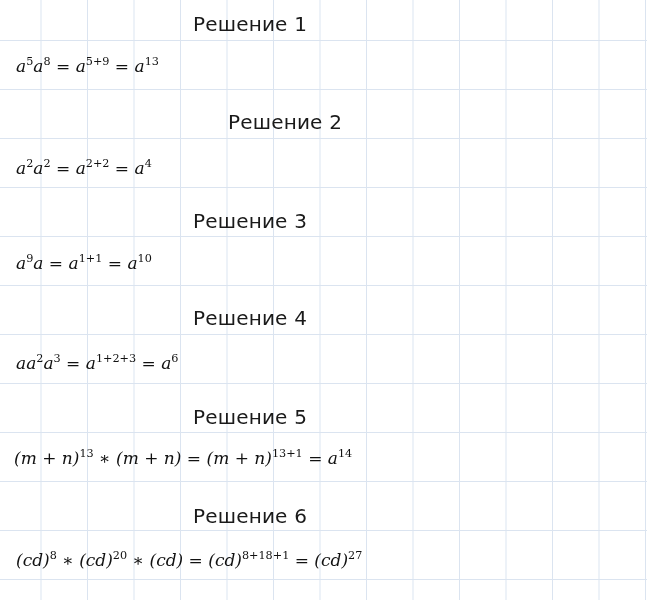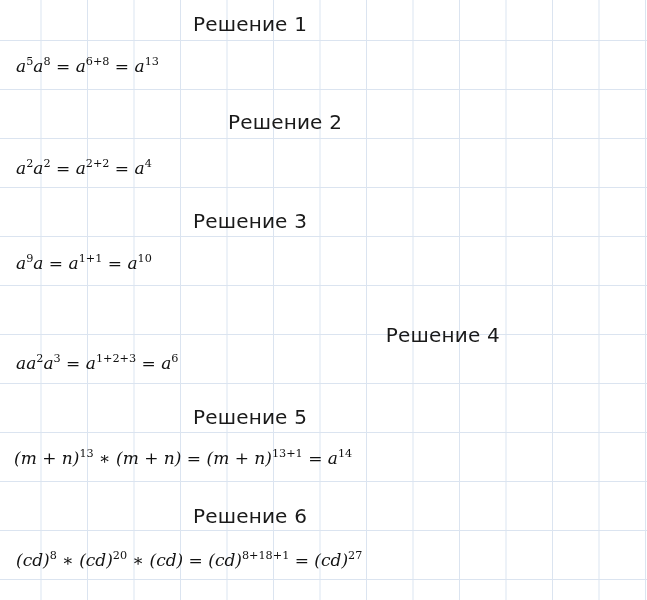--- a/index.html
+++ b/index.html
@@ -62,39 +62,39 @@
   .formula .var {
     font-style: italic;
   }
   
   .h1 { position: absolute; left: 0; top: 12px; width: 500px; }
   .f1 { position: absolute; left: 16px; top: 56px; }
   .h2 { position: absolute; left: 0; top: 110px; width: 500px; margin-left: 35px; }
   .f2 { position: absolute; left: 16px; top: 158px; }
   .h3 { position: absolute; left: 0; top: 209px; width: 500px; }
   .f3 { position: absolute; left: 16px; top: 253px; }
-  .h4 { position: absolute; left: 0; top: 323px; width: 500px; text-align: right; }
+  .h4 { position: absolute; left: 0; top: 306px; width: 500px; }
   .f4 { position: absolute; left: 16px; top: 353px; }
   .h5 { position: absolute; left: 0; top: 405px; width: 500px; }
   .f5 { position: absolute; left: 14px; top: 448px; }
   .h6 { position: absolute; left: 0; top: 504px; width: 500px; }
   .f6 { position: absolute; left: 16px; top: 550px; }
 </style>
 </head>
 <body>
 
 <div id="page">
   <div class="solutions">
 
     <div class="block">
       <div class="heading h1">Решение 1</div>
       <div class="formula f1">
         <span class="var">a</span><sup>5</sup><span class="var">a</span><sup>8</sup>
         <span class="op">=</span>
-        <span class="var">a</span><sup>6+8</sup>
+        <span class="var">a</span><sup>5+9</sup>
         <span class="op">=</span>
         <span class="var">a</span><sup>13</sup>
       </div>
     </div>
 
     <div class="block">
       <div class="heading h2">Решение 2</div>
       <div class="formula f2">
         <span class="var">a</span><sup>2</sup><span class="var">a</span><sup>2</sup>
         <span class="op">=</span>

